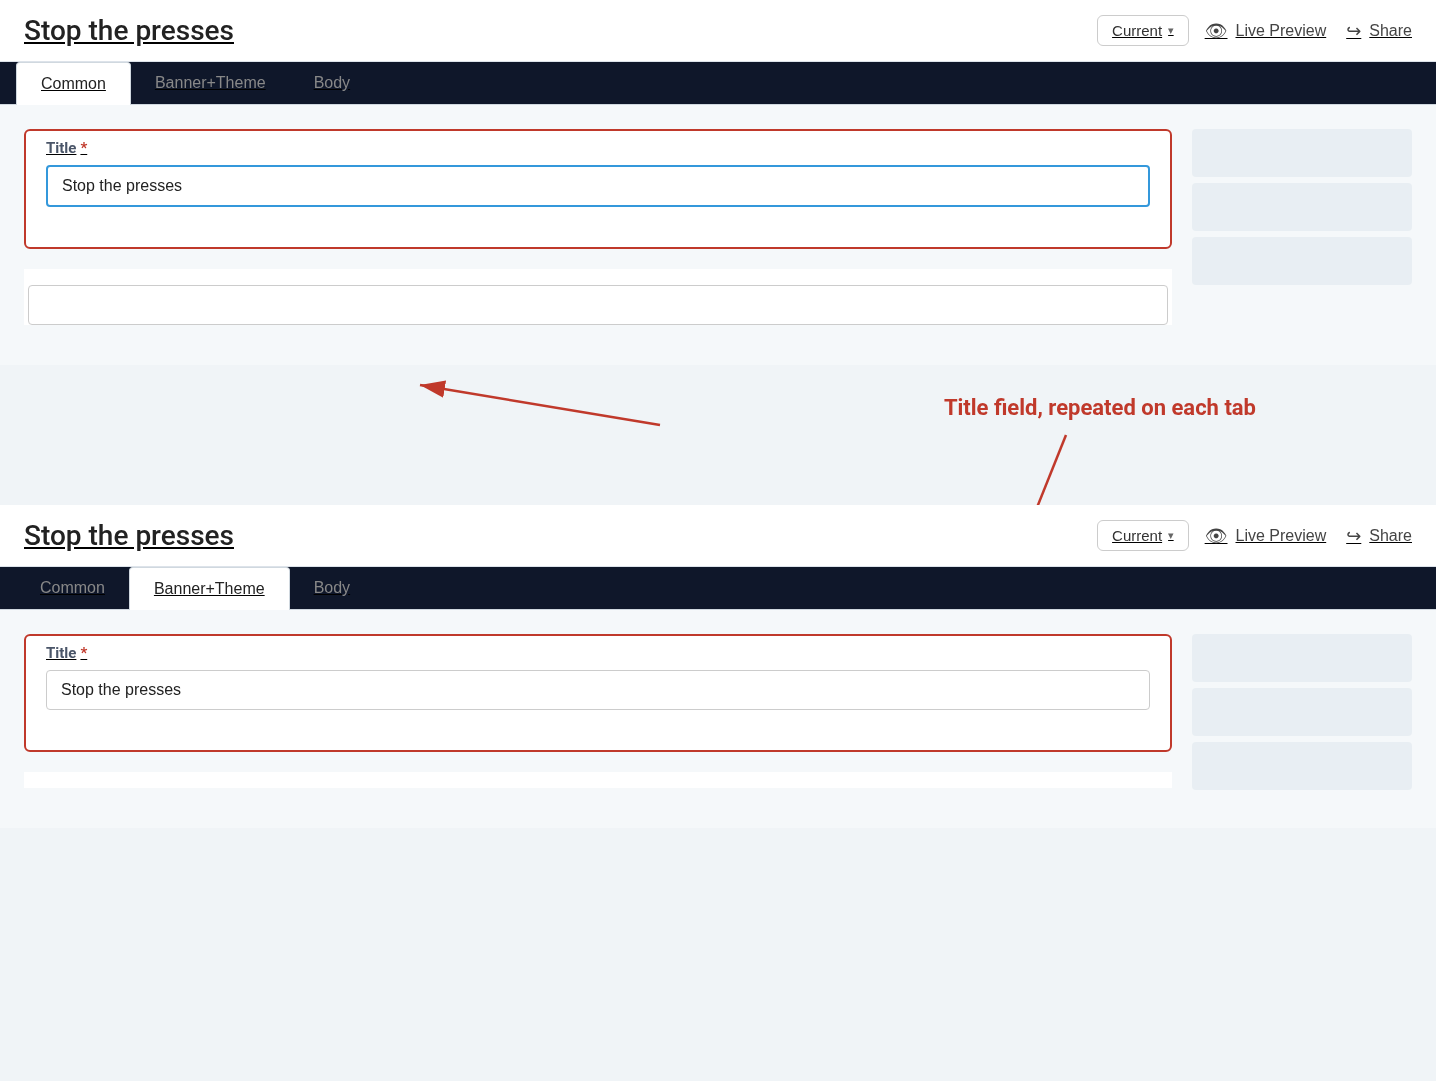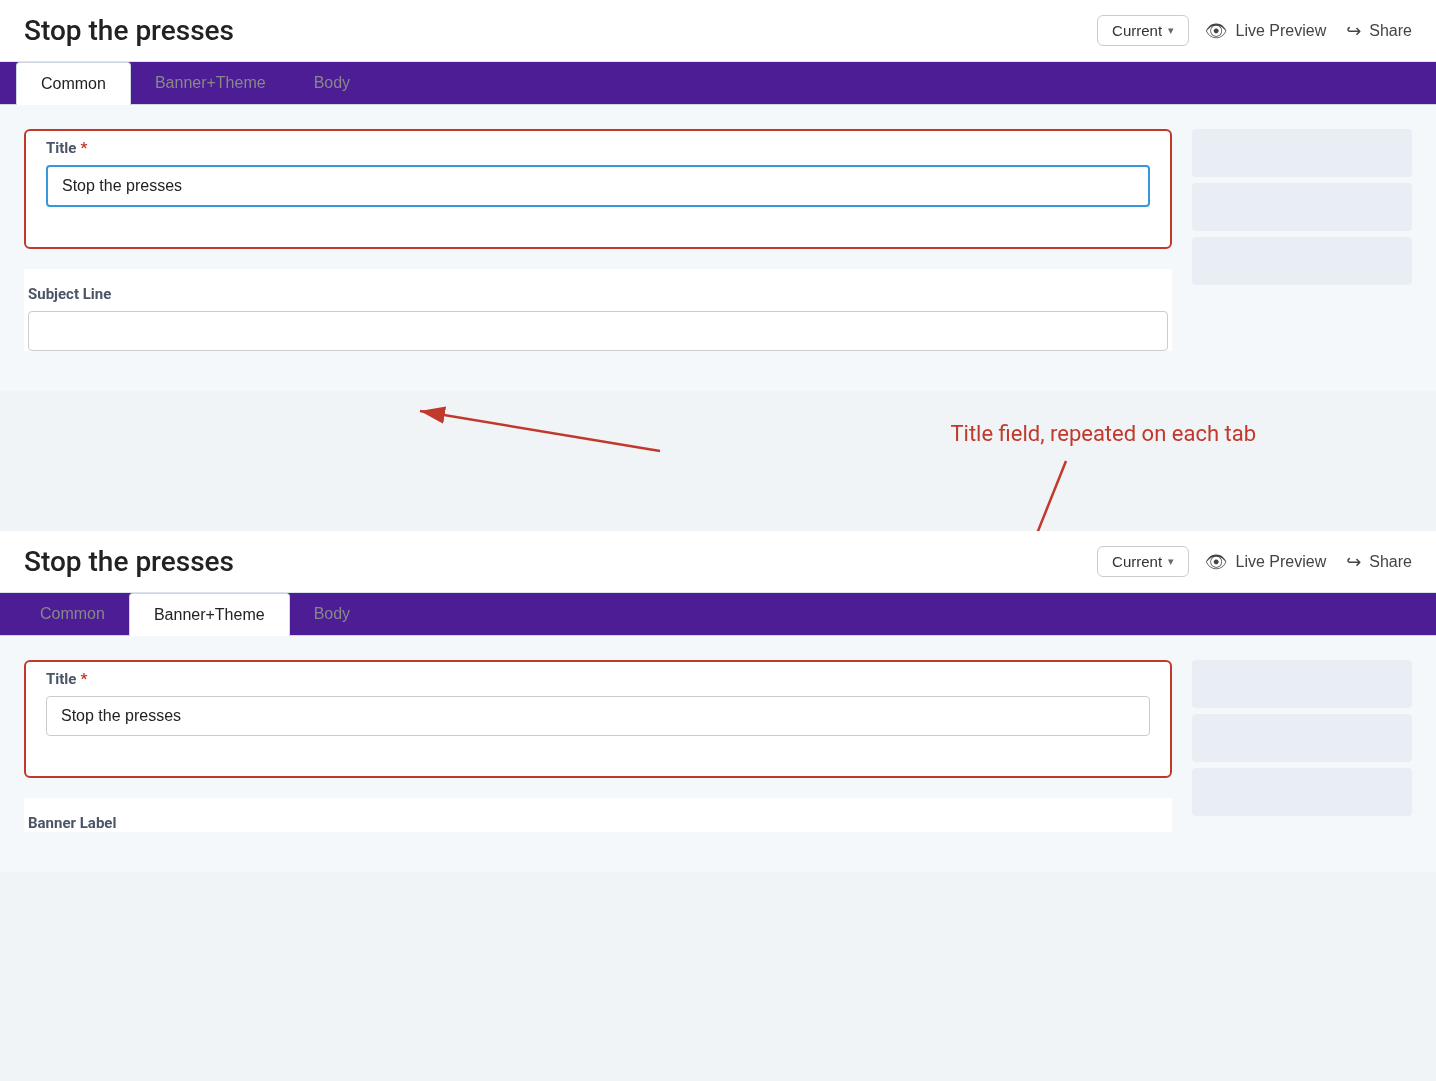--- a/index.html
+++ b/index.html
@@ -9,20 +9,21 @@
       width: 1436px;
       min-height: 1081px;
       overflow-x: hidden;
     }
 
     
     .panel {
       background: #fff;
       position: relative;
       margin-bottom: 0;
+      text-decoration: underline;
     }
 
     
     .header {
       background: #fff;
       display: flex;
       align-items: center;
       padding: 14px 24px;
       border-bottom: 1px solid #dde3ea;
       gap: 16px;
@@ -76,21 +77,21 @@
       border: none;
       cursor: pointer;
     }
     .eye-icon, .share-icon {
       font-size: 18px;
     }
 
     
     .tabs {
       display: flex;
-      background: #4c1d95;
+      background: #0f172a;
       border-bottom: 1px solid #d0d8df;
       padding: 0 16px;
       gap: 0;
     }
     .tab {
       padding: 12px 24px;
       font-size: 16px;
       color: #888;
       cursor: pointer;
       border: none;
@@ -214,23 +215,20 @@
         <div class="form-group">
           <div class="form-label">
             <span>Title</span>
             <span class="required-star">*</span>
           </div>
           <input class="form-input" type="text" value="Stop the presses" style="">
         </div>
       </div>
 
       <div class="form-group" style="background:#fff; padding: 16px 4px 0 4px;">
-        <div class="form-label">
-          <span>Subject Line</span>
-        </div>
         <input class="form-input plain" type="text" style="background: rgb(255, 255, 255);">
       </div>
 
     </div>
 
     <div class="right-panel">
       <div class="right-stub"></div>
       <div class="right-stub"></div>
       <div class="right-stub"></div>
     </div>
@@ -242,21 +240,21 @@
   <svg width="600" height="140" style="position:absolute; left: 340px; top: 0;">
 
     <defs>
       <marker id="arrowhead" markerWidth="10" markerHeight="7" refX="10" refY="3.5" orient="auto">
         <polygon points="0 0, 10 3.5, 0 7" fill="#c0392b"></polygon>
       </marker>
     </defs>
 
     <line x1="320" y1="60" x2="80" y2="20" stroke="#c0392b" stroke-width="2.5" marker-end="url(#arrowhead)"></line>
   </svg>
-  <div style="position:absolute; right: 180px; top: 30px; color: #c0392b; font-size: 22px; font-weight: 400; white-space: nowrap;">Title field, repeated on each tab</div>
+  <div style="position:absolute; right: 180px; top: 30px; color: #c0392b; font-size: 22px; font-weight: 700; white-space: nowrap;">Title field, repeated on each tab</div>
 
   <svg width="300" height="140" style="position:absolute; right: 170px; top: 60px;">
     <defs>
       <marker id="arrowhead2" markerWidth="10" markerHeight="7" refX="10" refY="3.5" orient="auto">
         <polygon points="0 0, 10 3.5, 0 7" fill="#c0392b"></polygon>
       </marker>
     </defs>
     <line x1="100" y1="10" x2="60" y2="110" stroke="#c0392b" stroke-width="2.5" marker-end="url(#arrowhead2)"></line>
   </svg>
 </div>
@@ -300,23 +298,20 @@
         <div class="form-group">
           <div class="form-label">
             <span>Title</span>
             <span class="required-star">*</span>
           </div>
           <input class="form-input plain" type="text" value="Stop the presses" style="">
         </div>
       </div>
 
       <div class="form-group" style="background:#fff; padding: 16px 4px 0 4px;">
-        <div class="form-label">
-          <span>Banner Label</span>
-        </div>
       </div>
 
     </div>
 
     <div class="right-panel">
       <div class="right-stub"></div>
       <div class="right-stub"></div>
       <div class="right-stub"></div>
     </div>
   </div>

